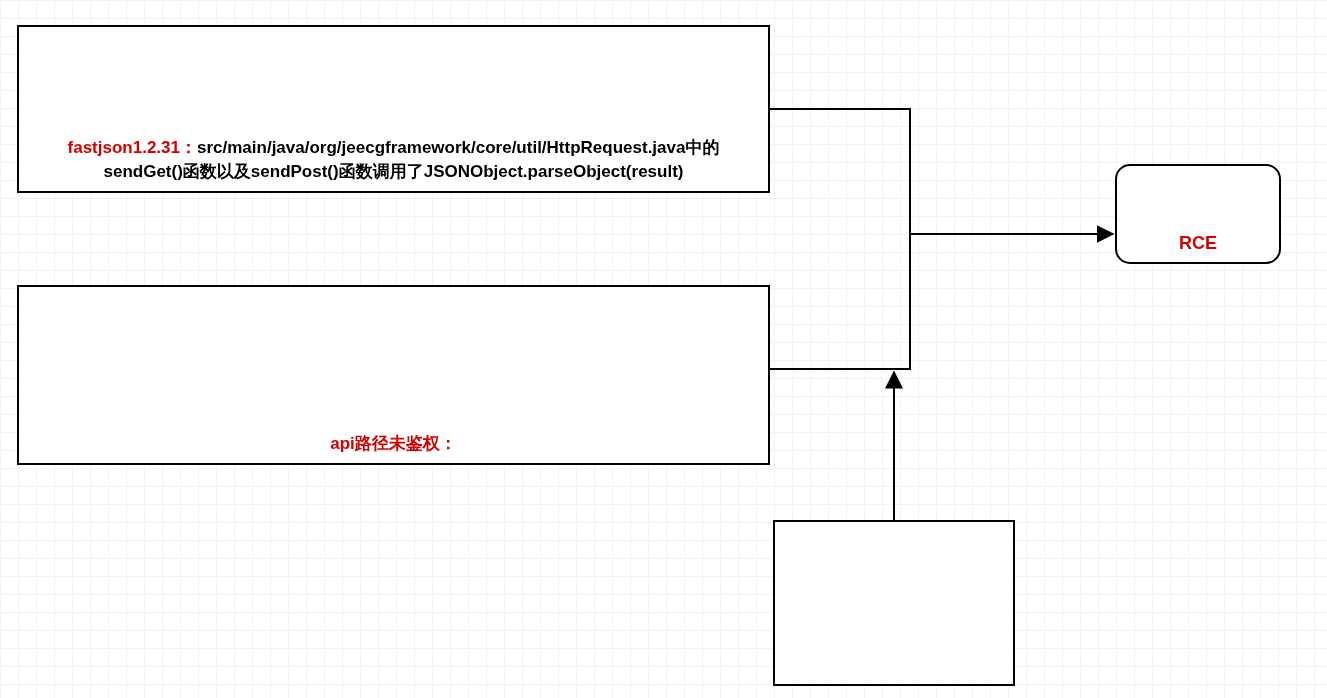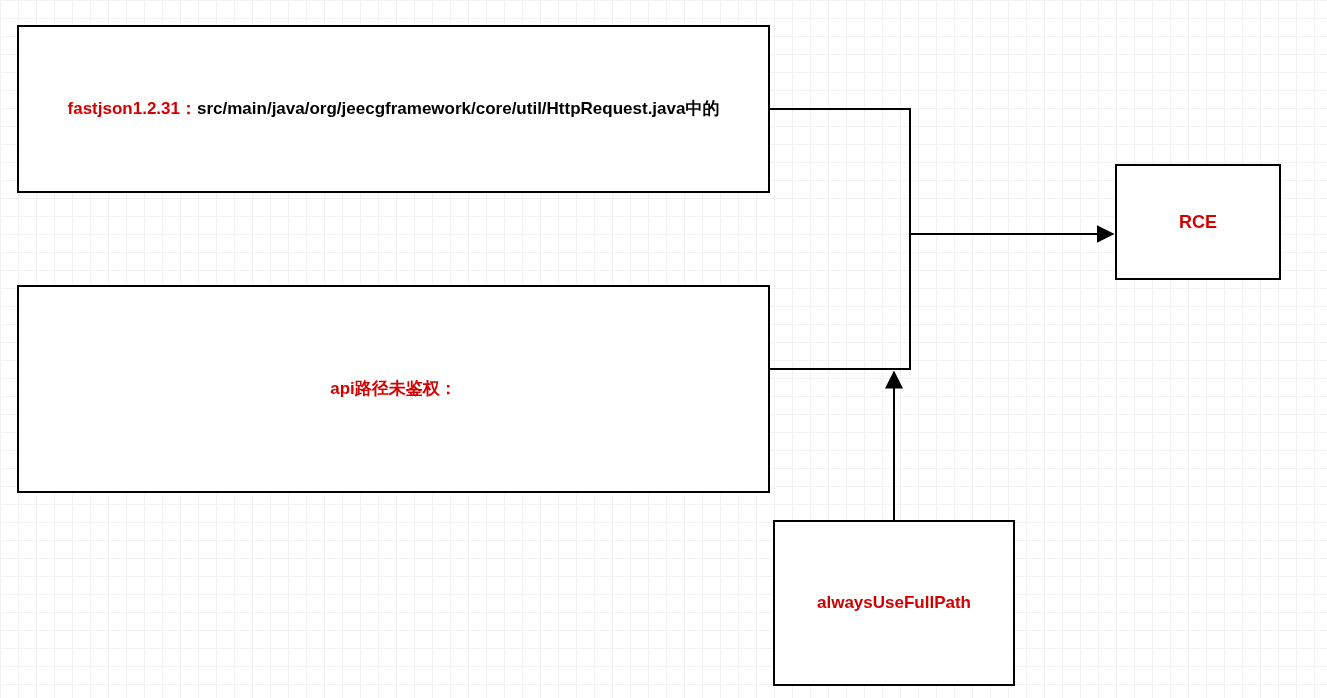--- a/index.html
+++ b/index.html
@@ -14,49 +14,49 @@
     overflow:hidden;
   }
   .box{
     position:absolute;
     background:#fff;
     border:2px solid #000;
     box-sizing:border-box;
     display:flex;
     flex-direction:column;
     align-items:center;
-    justify-content:center;
+    justify-content:flex-end;
     text-align:center;
     line-height:1.45;
     font-size:17px;
     padding:6px 10px;
   }
   .box-rce{font-size:18px;}
   .highlight{color:#d40000;font-weight:700;}
   .normal{color:#000;font-weight:700;}
   svg{position:absolute;left:0;top:0;pointer-events:none;}
 </style>
 </head>
 <body>
 
 <div class="box" style="left:17px;top:25px;width:753px;height:168px;">
   <div>
     <span class="highlight">fastjson1.2.31：</span><span class="normal">src/main/java/org/jeecgframework/core/util/HttpRequest.java中的</span>
   </div>
+  <div class="normal">sendGet()函数以及sendPost()函数调用了JSONObject.parseObject(result)</div>
 </div>
 
-<div class="box" style="left:17px;top:285px;width:753px;height:208px;">
+<div class="box" style="left:17px;top:285px;width:753px;height:180px;">
   <div class="highlight">api路径未鉴权：</div>
 </div>
 
 <div class="box" style="left:773px;top:520px;width:242px;height:166px;">
-  <div class="highlight">alwaysUseFullPath</div>
 </div>
 
-<div class="box box-rce" style="left:1115px;top:164px;width:166px;height:116px;">
+<div class="box box-rce" style="left:1115px;top:164px;width:166px;height:100px;border-radius:15px;">
   <div class="highlight">RCE</div>
 </div>
 
 <svg width="1327" height="698">
   <defs>
     <marker id="arrow" viewBox="0 0 12 12" refX="11" refY="6" markerWidth="9" markerHeight="9" orient="auto-start-reverse">
       <path d="M0,0 L12,6 L0,12 z" fill="#000"></path>
     </marker>
   </defs>
   <g stroke="#000" stroke-width="2" fill="none">

